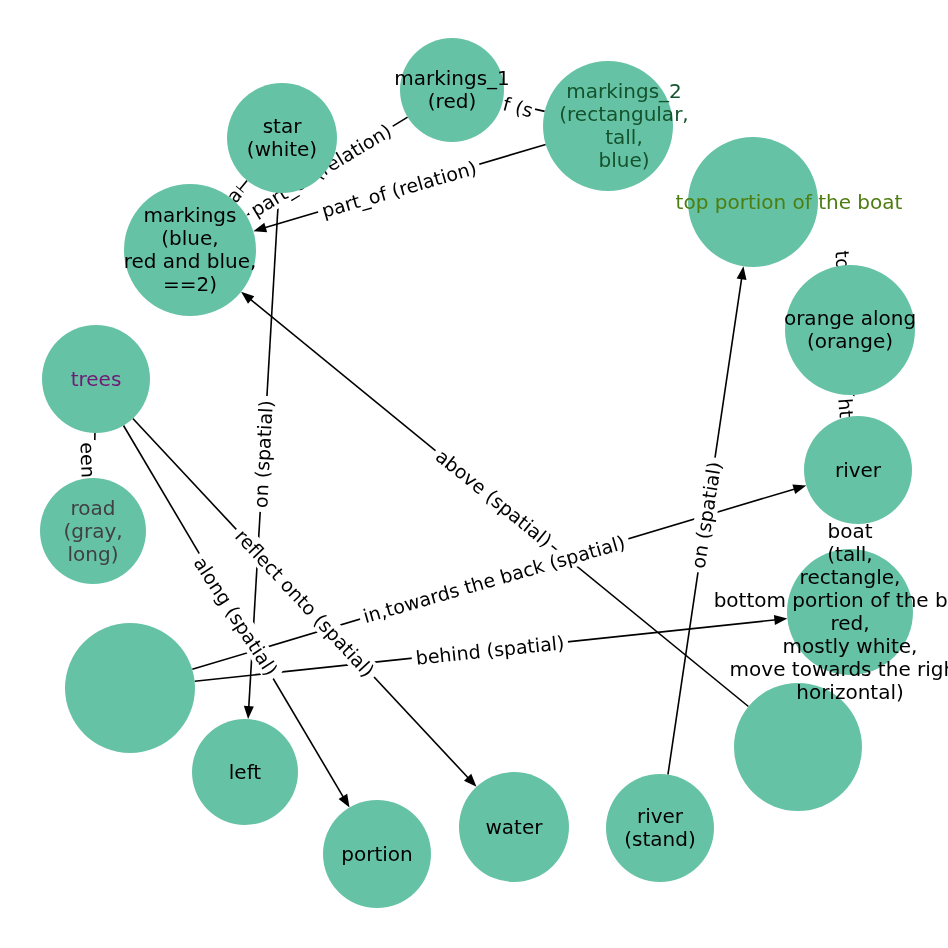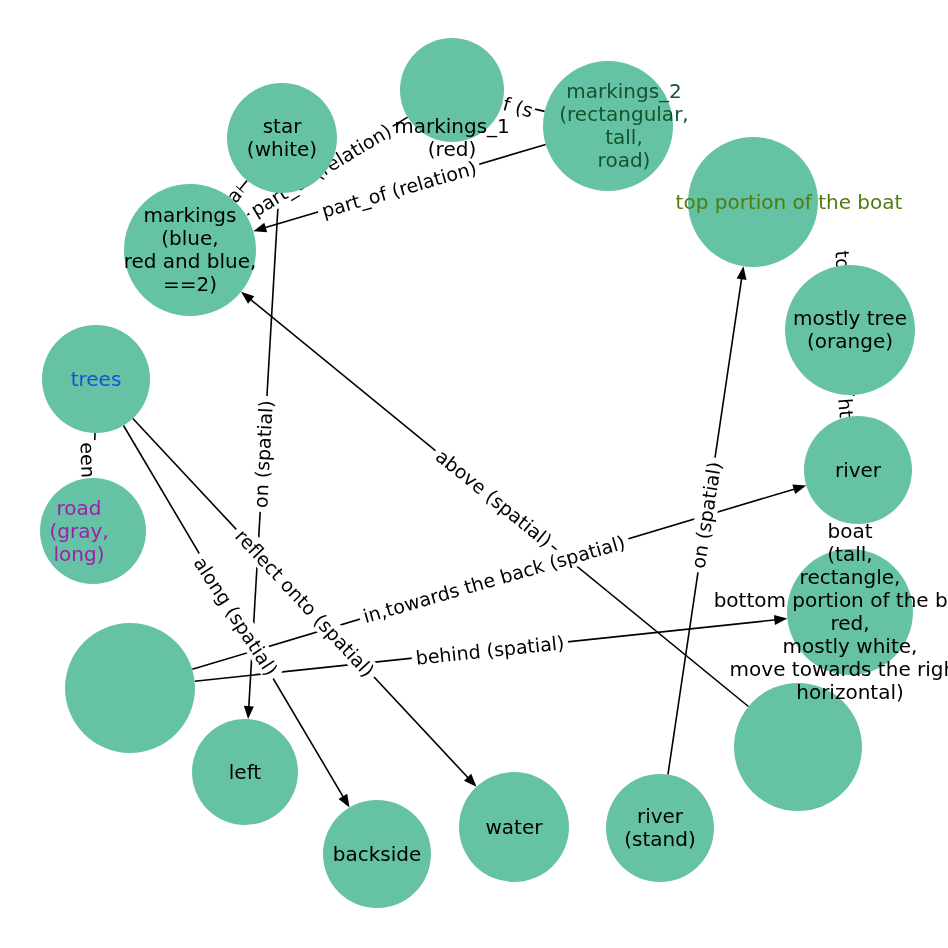--- a/index.html
+++ b/index.html
@@ -86,35 +86,35 @@
     <div class="node" style="left: 65px; top: 623px; width: 130px; height: 130px; background: rgb(102, 194, 165);"></div>
     <div class="node" style="left: 40px; top: 478px; width: 106px; height: 106px; background: rgb(102, 194, 165);"></div>
     <div class="node" style="left: 42px; top: 325px; width: 108px; height: 108px; background: rgb(102, 194, 165);"></div>
     <div class="node" style="left: 124px; top: 184px; width: 132px; height: 132px; background: rgb(102, 194, 165);"></div>
   </div>
 <div class="layer" id="node-labels">
     <div class="node-label" style="left: 282px; top: 138px; color: rgb(0, 0, 0);">
       <div class="line">star</div>
       <div class="line">(white)</div>
     </div>
-    <div class="node-label" style="left: 452px; top: 90px; color: rgb(0, 0, 0); margin-top: 48px;">
+    <div class="node-label" style="left: 452px; top: 90px; color: rgb(0, 0, 0);">
       <div class="line">markings_1</div>
       <div class="line">(red)</div>
     </div>
     <div class="node-label" style="left: 608px; top: 126px; color: #14532d; margin-left: 16px;">
       <div class="line">markings_2</div>
       <div class="line">(rectangular,</div>
       <div class="line">tall,</div>
-      <div class="line">road)</div>
+      <div class="line">blue)</div>
     </div>
     <div class="node-label" style="left: 789px; top: 202px; color: #4d7c0f;">
       <div class="line">top portion of the boat</div>
     </div>
     <div class="node-label" style="left: 850px; top: 330px; color: rgb(0, 0, 0);">
-      <div class="line">mostly tree</div>
+      <div class="line">orange along</div>
       <div class="line">(orange)</div>
     </div>
     <div class="node-label" style="left: 858px; top: 470px; color: rgb(0, 0, 0);">
       <div class="line">river</div>
     </div>
     <div class="node-label" style="left: 850px; top: 612px; color: rgb(0, 0, 0);">
       <div class="line">boat</div>
       <div class="line">(tall,</div>
       <div class="line">rectangle,</div>
       <div class="line">bottom portion of the boat,</div>
@@ -124,31 +124,31 @@
       <div class="line">horizontal)</div>
     </div>
     <div class="node-label" style="left: 660px; top: 828px; color: rgb(0, 0, 0);">
       <div class="line">river</div>
       <div class="line">(stand)</div>
     </div>
     <div class="node-label" style="left: 514px; top: 827px; color: rgb(0, 0, 0);">
       <div class="line">water</div>
     </div>
     <div class="node-label" style="left: 377px; top: 854px; color: rgb(0, 0, 0);">
-      <div class="line">backside</div>
+      <div class="line">portion</div>
     </div>
     <div class="node-label" style="left: 245px; top: 772px; color: rgb(0, 0, 0); text-align: center;">
       <div class="line">left</div>
     </div>
-    <div class="node-label" style="left: 79px; top: 531px; color: #a21caf;">
+    <div class="node-label" style="left: 93px; top: 531px; color: #404040;">
       <div class="line">road</div>
       <div class="line">(gray,</div>
       <div class="line">long)</div>
     </div>
-    <div class="node-label" style="left: 96px; top: 379px; color: #1d4ed8;">
+    <div class="node-label" style="left: 96px; top: 379px; color: #701a75;">
       <div class="line">trees</div>
     </div>
     <div class="node-label" style="left: 190px; top: 250px; color: rgb(0, 0, 0);">
       <div class="line">markings</div>
       <div class="line">(blue,</div>
       <div class="line">red and blue,</div>
       <div class="line">==2)</div>
     </div>
   </div>
 

